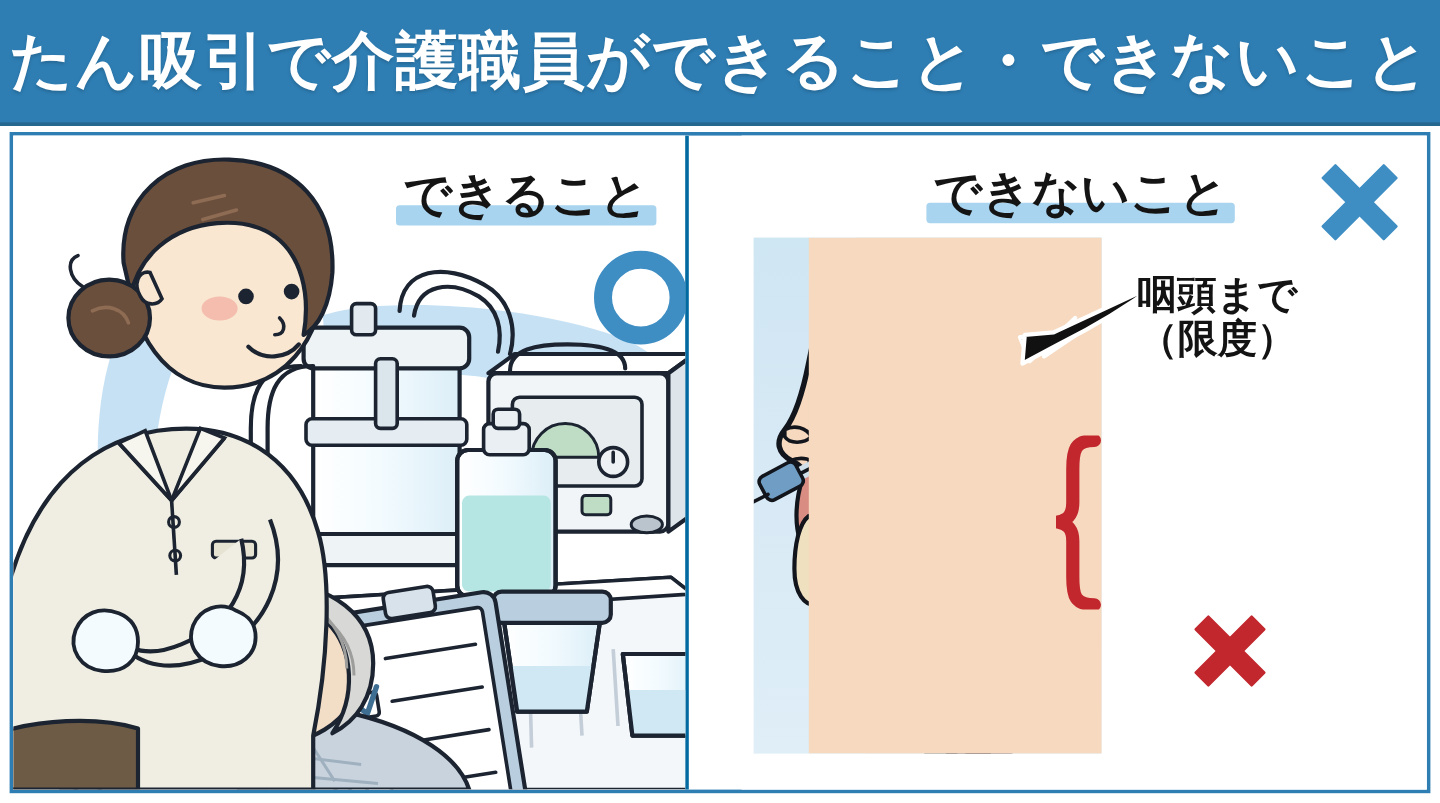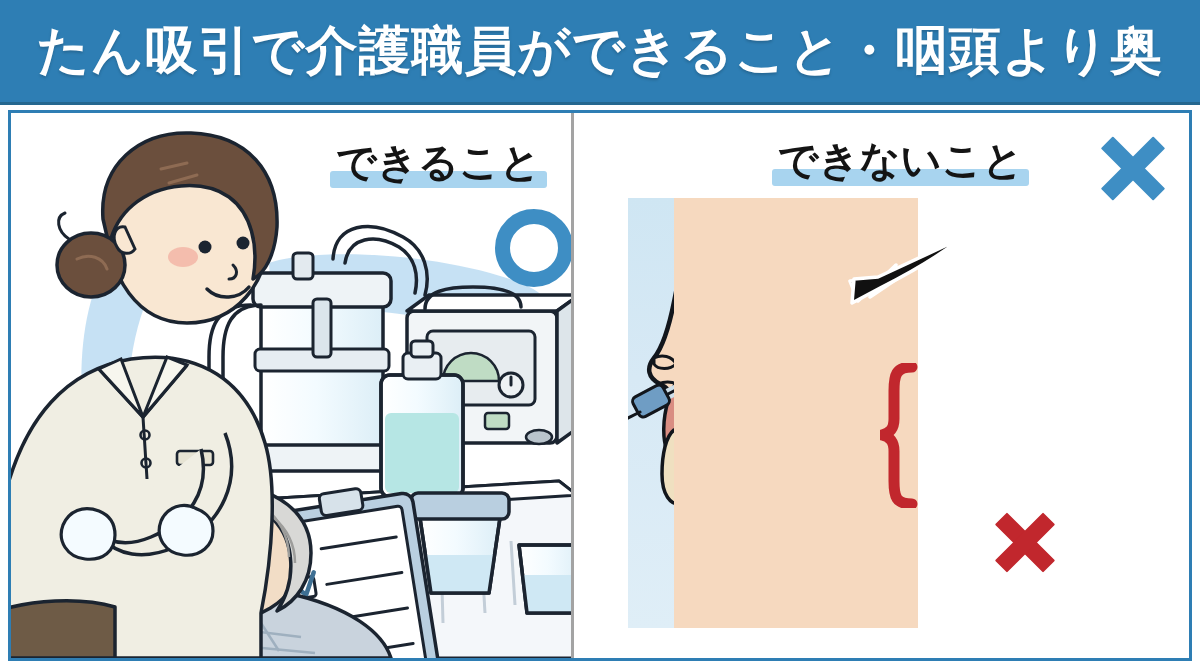--- a/index.html
+++ b/index.html
@@ -26,21 +26,21 @@
     text-shadow: 0 2px 3px rgba(0,0,0,.18);
   }
 
   
   .panels {
     position:absolute; left:8px; top:110px; width:1184px; height:551px;
     border:3px solid #2e7eb4; background:#fff;
     display:flex;
   }
   .panel { position:relative; height:100%; background:#fff; overflow:hidden; }
-  .panel-left  { width:586px; border-right:3px solid #a3a3a3;text-decoration:underline; }
+  .panel-left  { width:586px; border-right:3px solid #0369a1;text-decoration:underline; }
   .panel-right { width:595px;margin-left:44px; }
 
   
   .panel-head {
     position:absolute; z-index:8;
     font-size:40px; font-weight:bold; color:#141414;
     white-space:nowrap;
   }
   .panel-head .hl {
     position:absolute; left:-6px; right:-6px; bottom:2px; height:17px;
@@ -104,21 +104,21 @@
   .scene { position:absolute; left:0; top:0; width:586px; height:545px; }
 
   svg { display:block; }
 </style>
 </head>
 <body>
 
 <div id="root">
 
   <div class="banner">
-    <div class="banner-title">たん吸引で介護職員ができること・咽頭より奥</div>
+    <div class="banner-title">たん吸引で介護職員ができること・できないこと</div>
   </div>
 
   <div class="panels">
 
     <div class="panel panel-left">
 
       <div class="scene">
         <svg width="586" height="545" viewBox="0 0 586 545" aria-hidden="true">
           <defs>
             <linearGradient id="glass" x1="0" y1="0" x2="1" y2="0">
@@ -430,20 +430,24 @@
         </svg>
       </div>
 
       <div class="brace">
         <svg width="40" height="145" viewBox="0 0 40 145" aria-hidden="true">
           <path d="M32 4 C16 4 14 12 14 28 L14 56 C14 66 10 70 2 72
                    C10 74 14 78 14 88 L14 118 C14 134 16 141 32 141" fill="none" stroke="#c1272d" stroke-width="11" stroke-linecap="round" stroke-linejoin="round"></path>
         </svg>
       </div>
 
+      <div class="lbl lbl-black lbl-pharynx">
+        <span class="lbl-l1">咽頭まで</span>
+        <span class="lbl-l2">（限度）</span>
+      </div>
 
       <div class="lbl lbl-red lbl-deeper">
       </div>
 
       <div class="mark-x-red">
         <b></b>
         <b></b>
       </div>
     </div>
 

